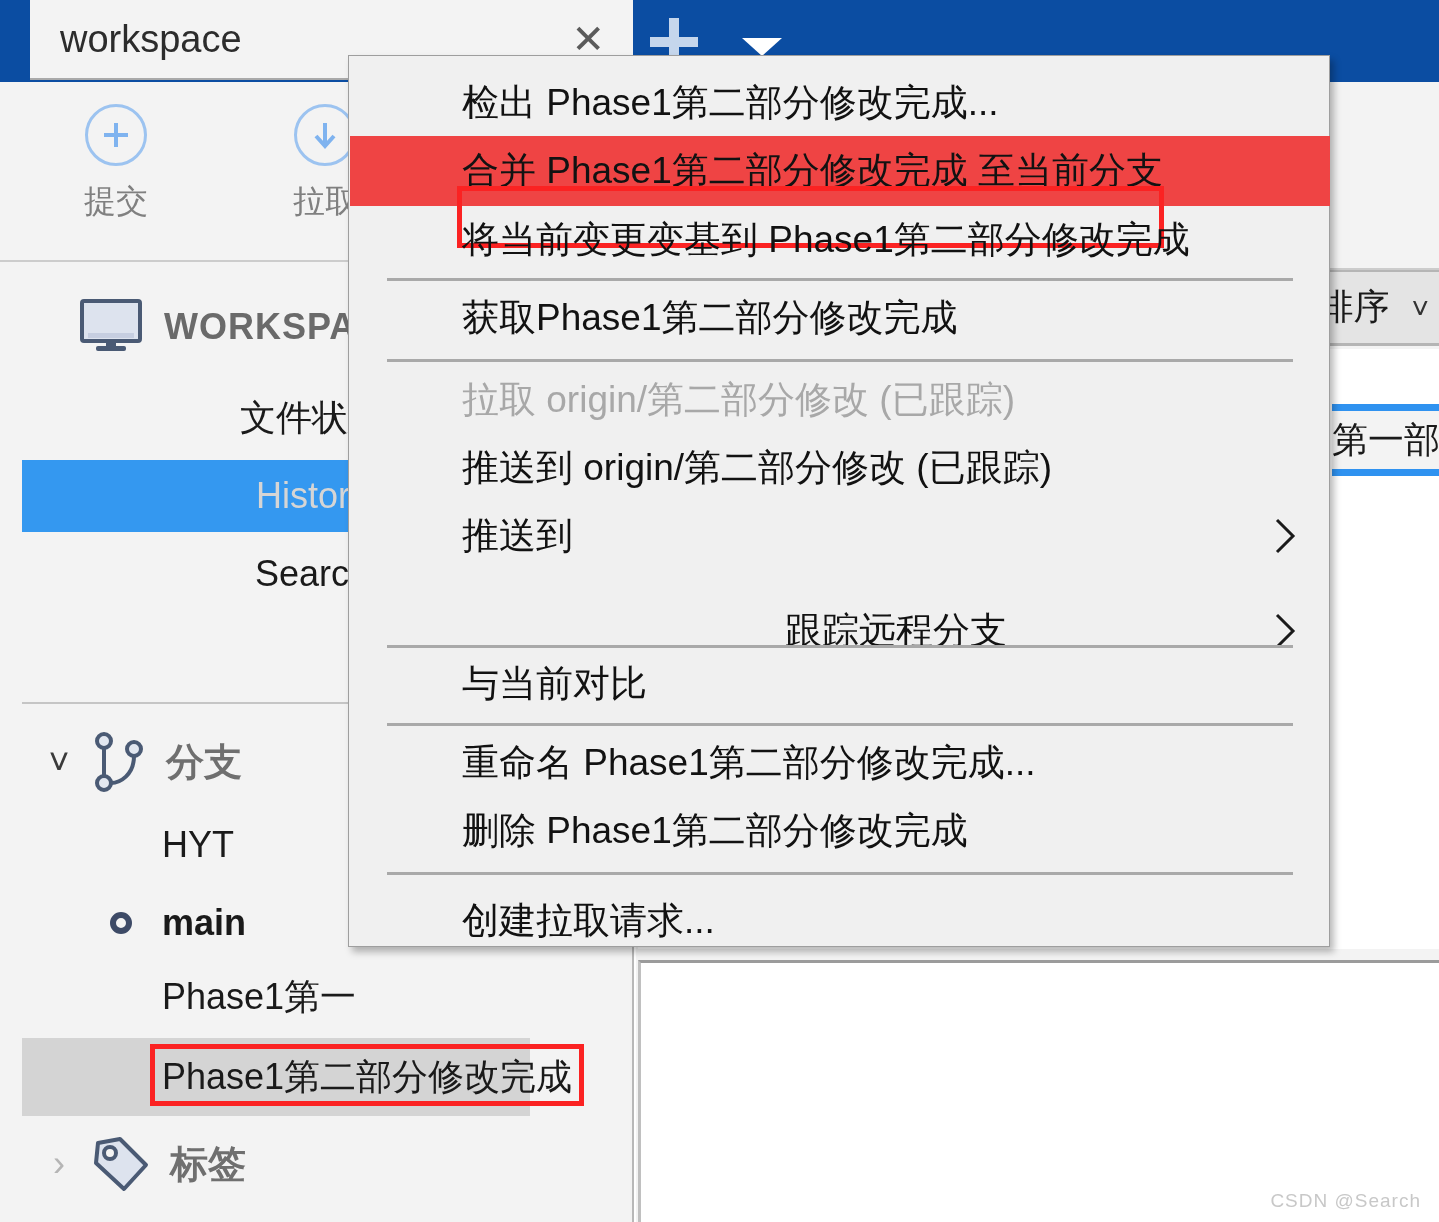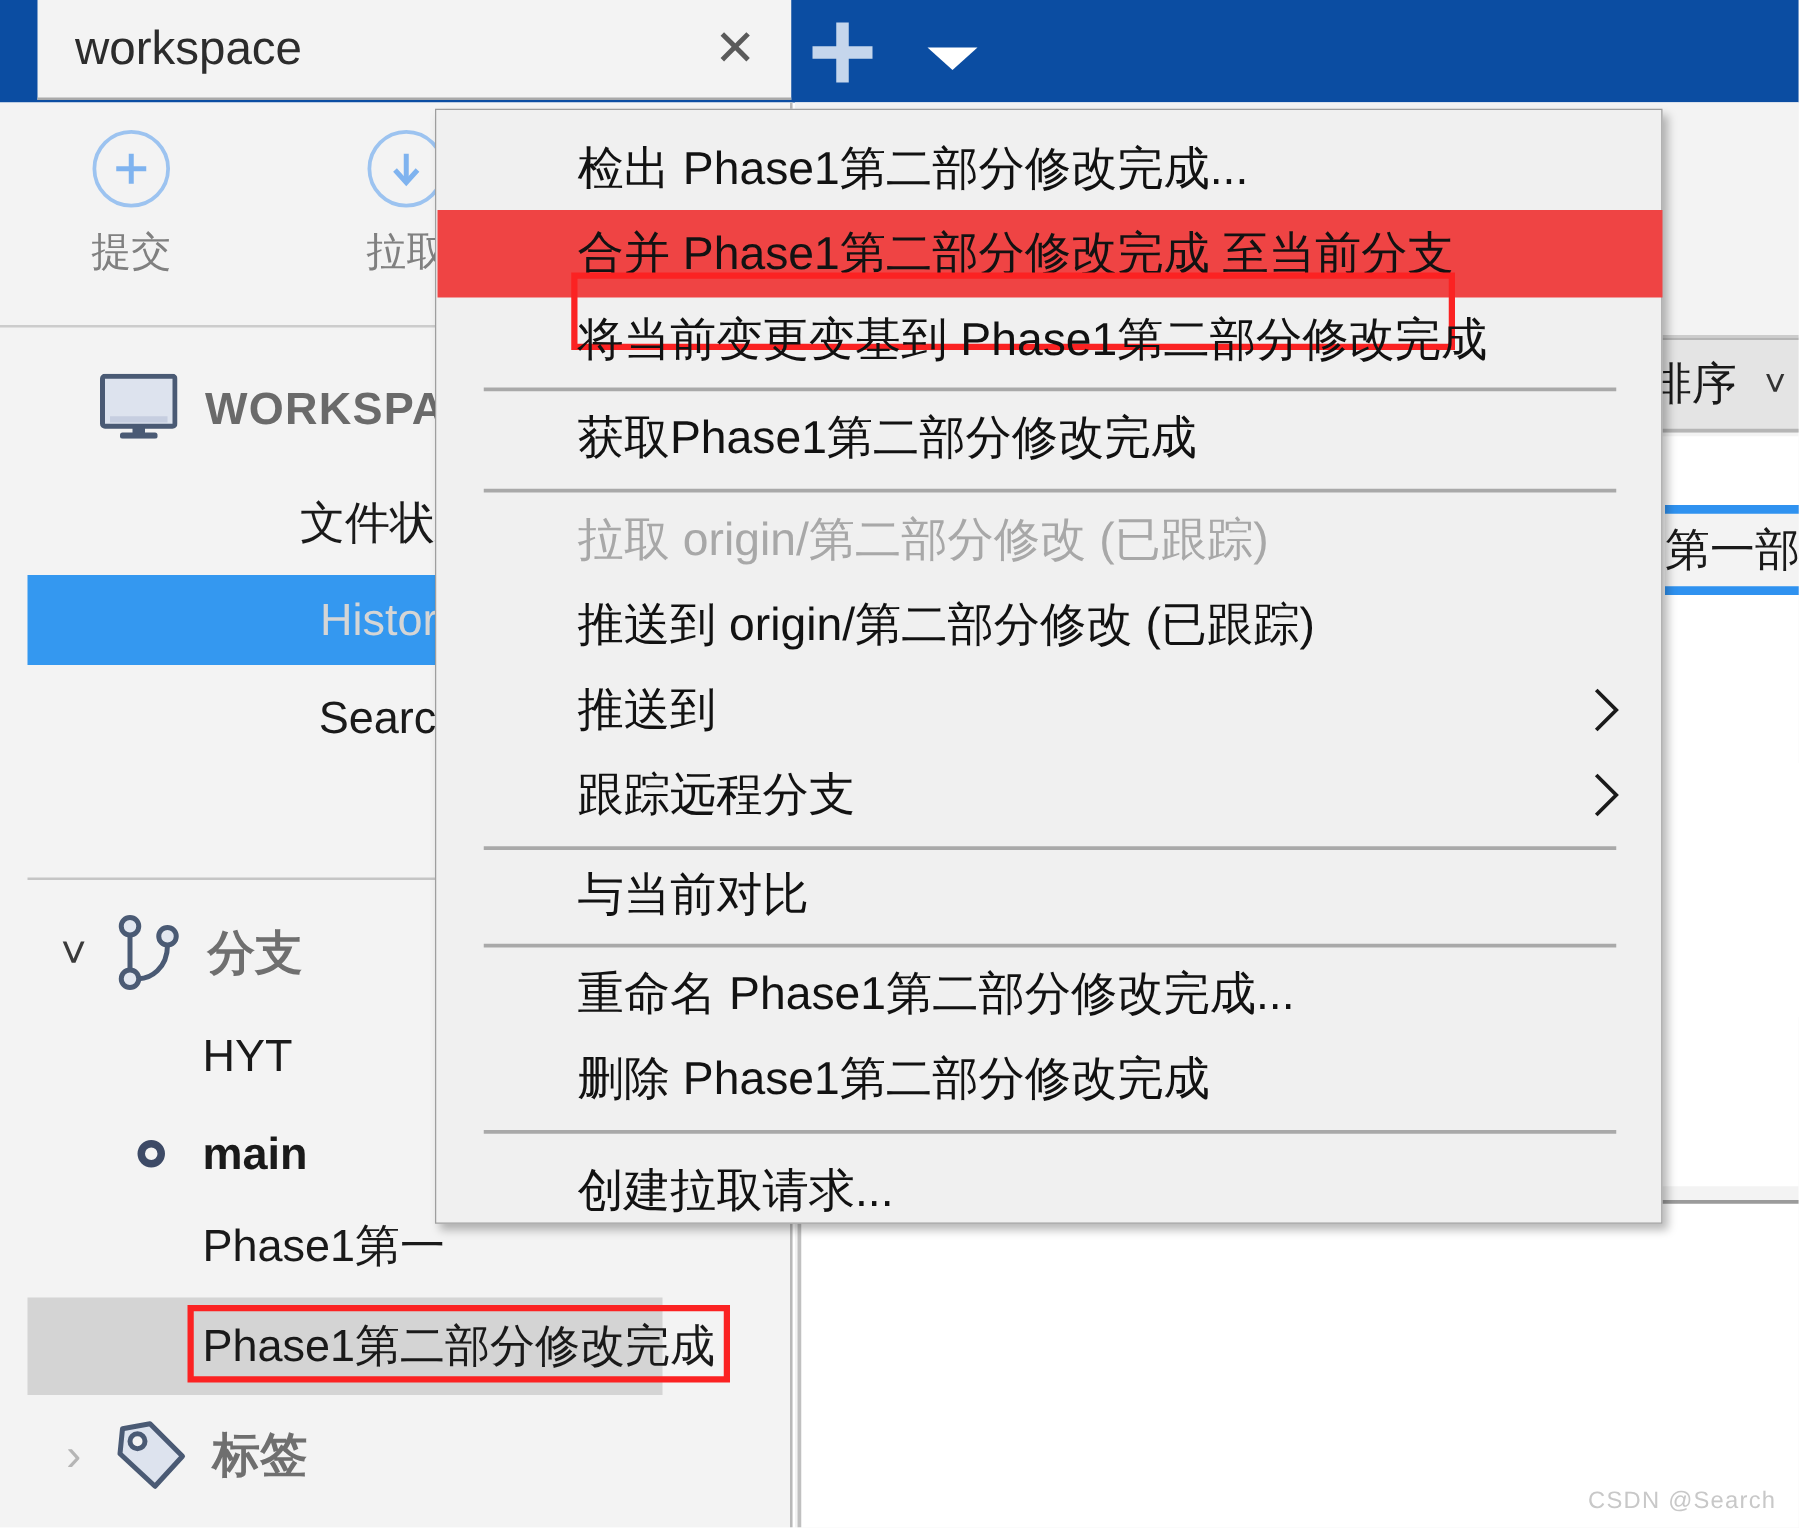--- a/index.html
+++ b/index.html
@@ -70,21 +70,21 @@
     position: absolute; left: 0; top: 0;
     width: 632px; height: 180px;
     border-bottom: 2px solid #cccccc;
   }
   .tool {
     position: absolute; top: 22px;
     width: 170px;
     display: flex; flex-direction: column; align-items: center;
     cursor: pointer;
   }
-  .tool-commit { left: 0px; padding-left: 40px; }
+  .tool-commit { left: 11px; padding-left: 40px; }
   .tool-pull   { left: 240px; text-align: center; }
   .tool-circle {
     width: 62px; height: 62px;
     border: 3px solid #9cc3f0;
     border-radius: 50%;
     display: flex; align-items: center; justify-content: center;
   }
   .tool-label {
     margin-top: 14px;
     font-size: 32px;
@@ -206,21 +206,20 @@
   }
 
   
   .ctxmenu {
     position: absolute; left: 348px; top: 55px;
     width: 982px; height: 892px;
     background: #f0f0f0;
     border: 1px solid #9e9e9e;
     box-shadow: 4px 5px 7px rgba(0,0,0,0.28);
     z-index: 50;
-    margin-top: 32px;
   }
   .mi {
     position: absolute; left: 1px;
     width: 980px;
     display: flex; align-items: center;
     font-size: 37px; color: #121212;
     padding-left: 112px;
     cursor: pointer;
     white-space: nowrap;
   }
@@ -395,21 +394,21 @@
         <svg width="22" height="38" viewBox="0 0 22 38">
             <polyline points="3,3 19,19 3,35" fill="none" stroke="#1a1a1a" stroke-width="3"></polyline>
           </svg>
       </span>
     </div>
 
     <div class="mi" style="top:378px; height:68px;">
       <span>推送到 origin/第二部分修改 (已跟踪)</span>
     </div>
 
-    <div class="mi" style="top:514px; height:68px;">
+    <div class="mi" style="top:541px; height:68px;justify-content:center;">
       <span>跟踪远程分支</span>
       <span class="mi-arrow">
         <svg width="22" height="38" viewBox="0 0 22 38">
             <polyline points="3,3 19,19 3,35" fill="none" stroke="#1a1a1a" stroke-width="3"></polyline>
           </svg>
       </span>
     </div>
 
     <div class="msep" style="top:589px;"></div>
 

